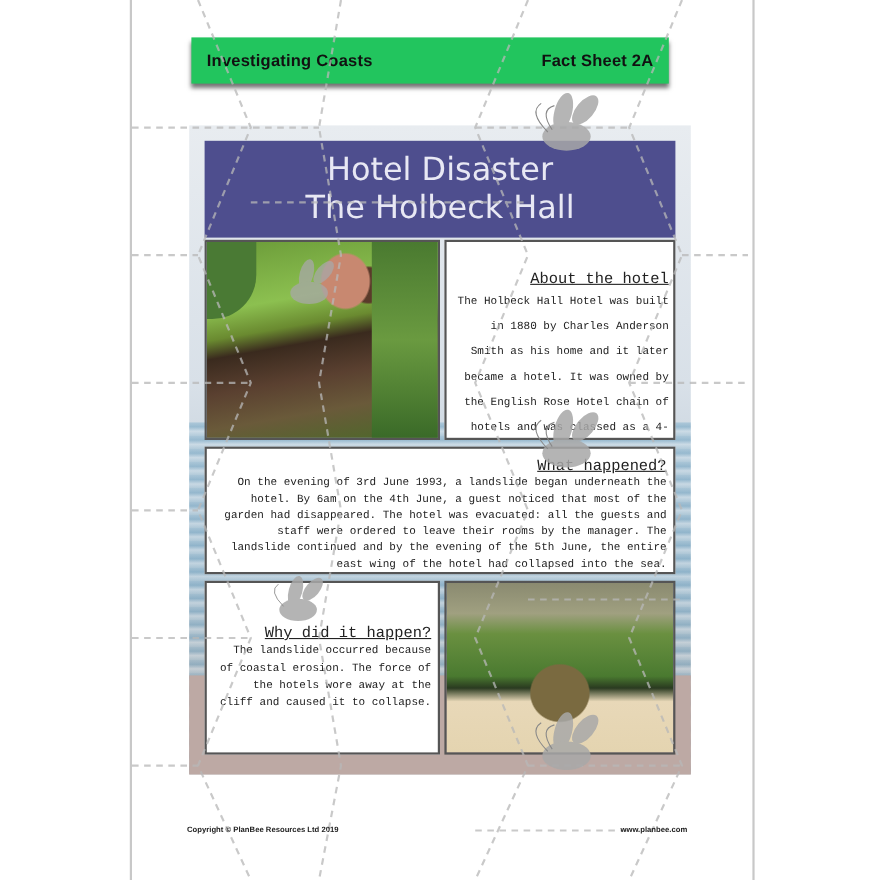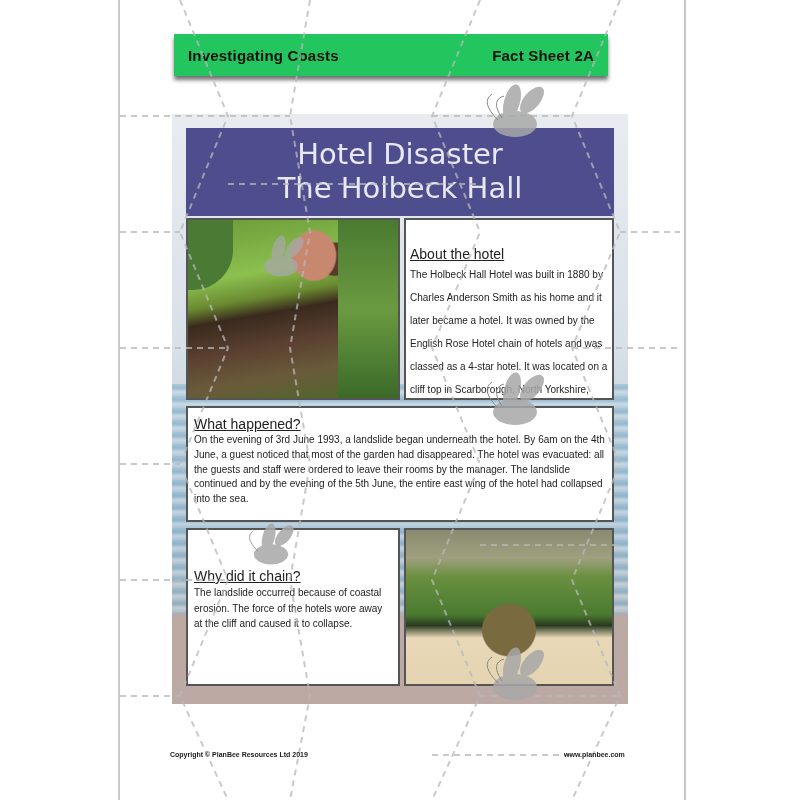--- a/index.html
+++ b/index.html
@@ -15,21 +15,21 @@
   .photo{position:absolute;border:2px solid #555;box-sizing:border-box;overflow:hidden;}
   .photo1{left:186px;top:218px;width:214px;height:182px;background:
     radial-gradient(ellipse at 60% 20%,#c88870 0 12%,transparent 13%),
     radial-gradient(ellipse at 70% 22%,#5a3a2a 0 8%,transparent 9%),
     linear-gradient(170deg,#6a9a38 0%,#8cc050 30%,#6a8a30 42%,#3a2a1e 50%,#5a4030 65%,#6a5a3a 80%,#4a6a28 100%);}
   .photo1 .trees{position:absolute;right:0;top:0;width:60px;height:100%;background:linear-gradient(180deg,#4a7a30,#6a9a40,#3a6a28);}
   .photo1 .trees2{position:absolute;left:0;top:0;width:45px;height:70px;background:#4a7a34;border-radius:0 0 40px 0;}
   .photo2{left:404px;top:528px;width:210px;height:158px;background:
     radial-gradient(ellipse at 50% 65%,#7a6a40 0 18%,transparent 19%),
     linear-gradient(180deg,#8a8a70 0%,#a0a080 18%,#6a9040 30%,#4a7a30 55%,#2a3a20 62%,#e8d8b8 70%,#e4d4b0 100%);}
-  .box{position:absolute;background:#fff;border:2px solid #555;box-sizing:border-box;text-align:left;color:#222;font-family:Liberation Sans, sans-serif;}
+  .box{position:absolute;background:#fff;border:2px solid #555;box-sizing:border-box;text-align:right;color:#222;font-family:Liberation Mono, monospace;}
   .box h3{margin:0;font-weight:normal;font-size:14px;text-decoration:underline;line-height:17px;}
   .box p{margin:0;font-size:10px;line-height:23px;}
   .about{left:404px;top:218px;width:210px;height:182px;padding:26px 4px 0 4px;}
   .what{left:186px;top:406px;width:428px;height:116px;padding:8px 6px 16px 6px;}
   .what p{font-size:10px;line-height:14.8px;}
   .why{left:186px;top:528px;width:214px;height:158px;padding:38px 6px 0 6px;}
   .why p{font-size:10px;line-height:15.5px;}
   .footer{position:absolute;top:751px;font-family:"Liberation Sans",sans-serif;font-weight:bold;font-size:7px;color:#222;}
   .bee{position:absolute;pointer-events:none;}
 </style>
@@ -62,21 +62,21 @@
   <h3>About the hotel</h3>
   <p>The Holbeck Hall Hotel was built in 1880 by Charles Anderson Smith as his home and it later became a hotel. It was owned by the English Rose Hotel chain of hotels and was classed as a 4-star hotel. It was located on a cliff top in Scarborough, North Yorkshire, England.</p>
 </div>
 
 <div class="box what">
   <h3>What happened?</h3>
   <p>On the evening of 3rd June 1993, a landslide began underneath the hotel. By 6am on the 4th June, a guest noticed that most of the garden had disappeared. The hotel was evacuated: all the guests and staff were ordered to leave their rooms by the manager. The landslide continued and by the evening of the 5th June, the entire east wing of the hotel had collapsed into the sea.</p>
 </div>
 
 <div class="box why">
-  <h3>Why did it chain?</h3>
+  <h3>Why did it happen?</h3>
   <p>The landslide occurred because of coastal erosion. The force of the hotels wore away at the cliff and caused it to collapse.</p>
 </div>
 
 <div class="photo photo2" title="aerial photo of landslide onto beach"></div>
 
 <svg class="hex" viewBox="0 0 800 800">
   <g fill="none" stroke="#b8b8b8" stroke-width="2" stroke-dasharray="6,5" opacity="0.75">
     <polyline points="180,0 228,116 180,232 228,348 180,464 228,580 180,696 228,800"></polyline>
     <polyline points="480,0 432,116 480,232 432,348 480,464 432,580 480,696 432,800"></polyline>
     <polyline points="310,0 290,116 310,232 290,348 310,464 290,580 310,696 290,800"></polyline>

